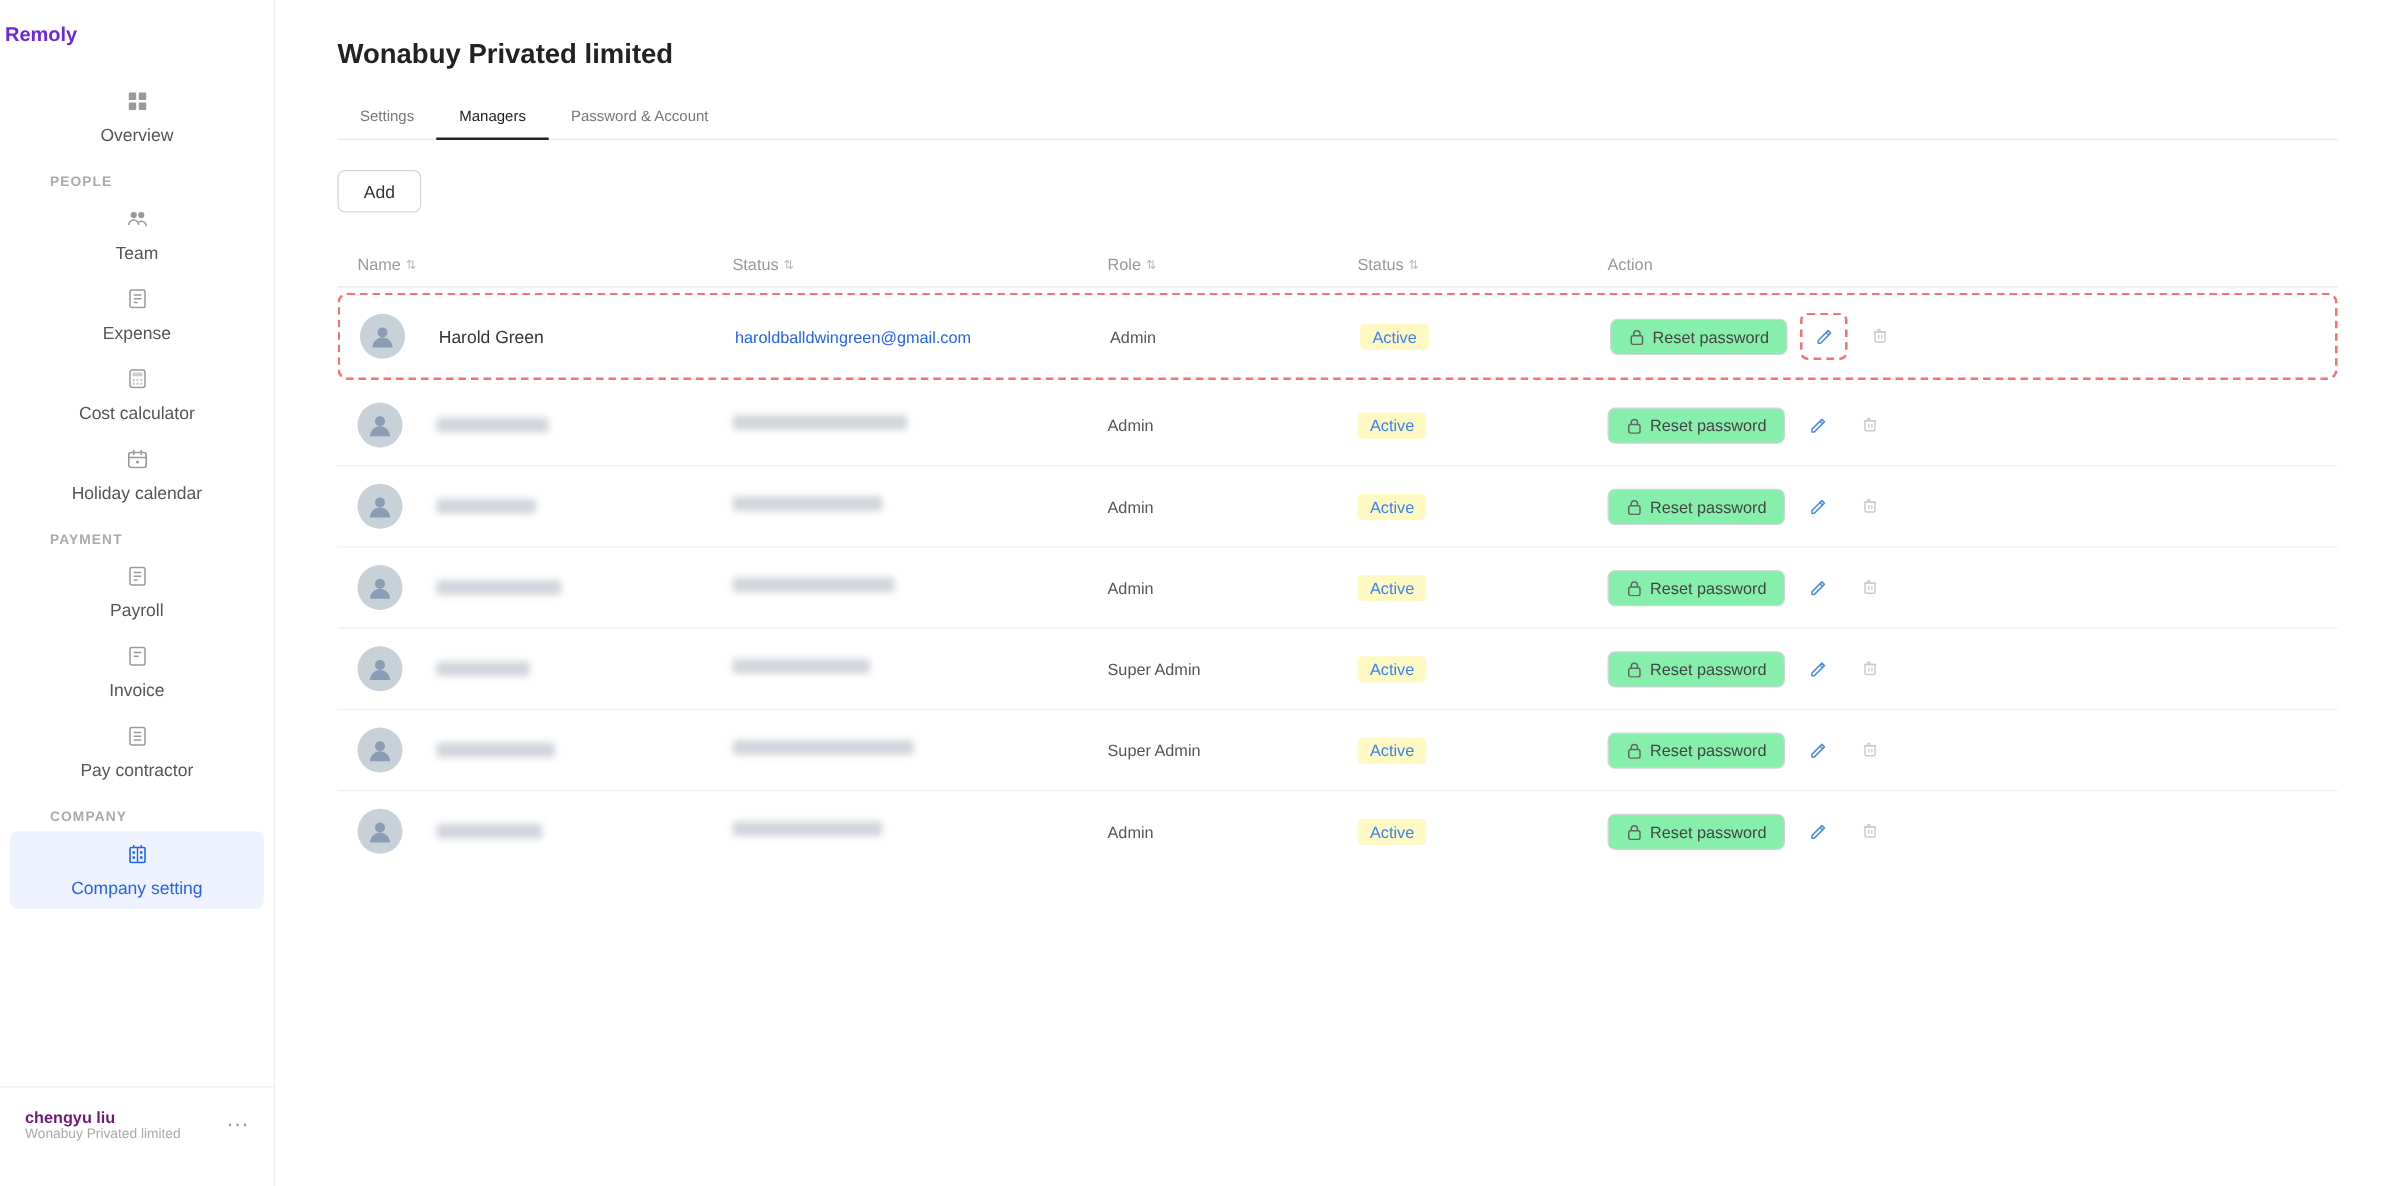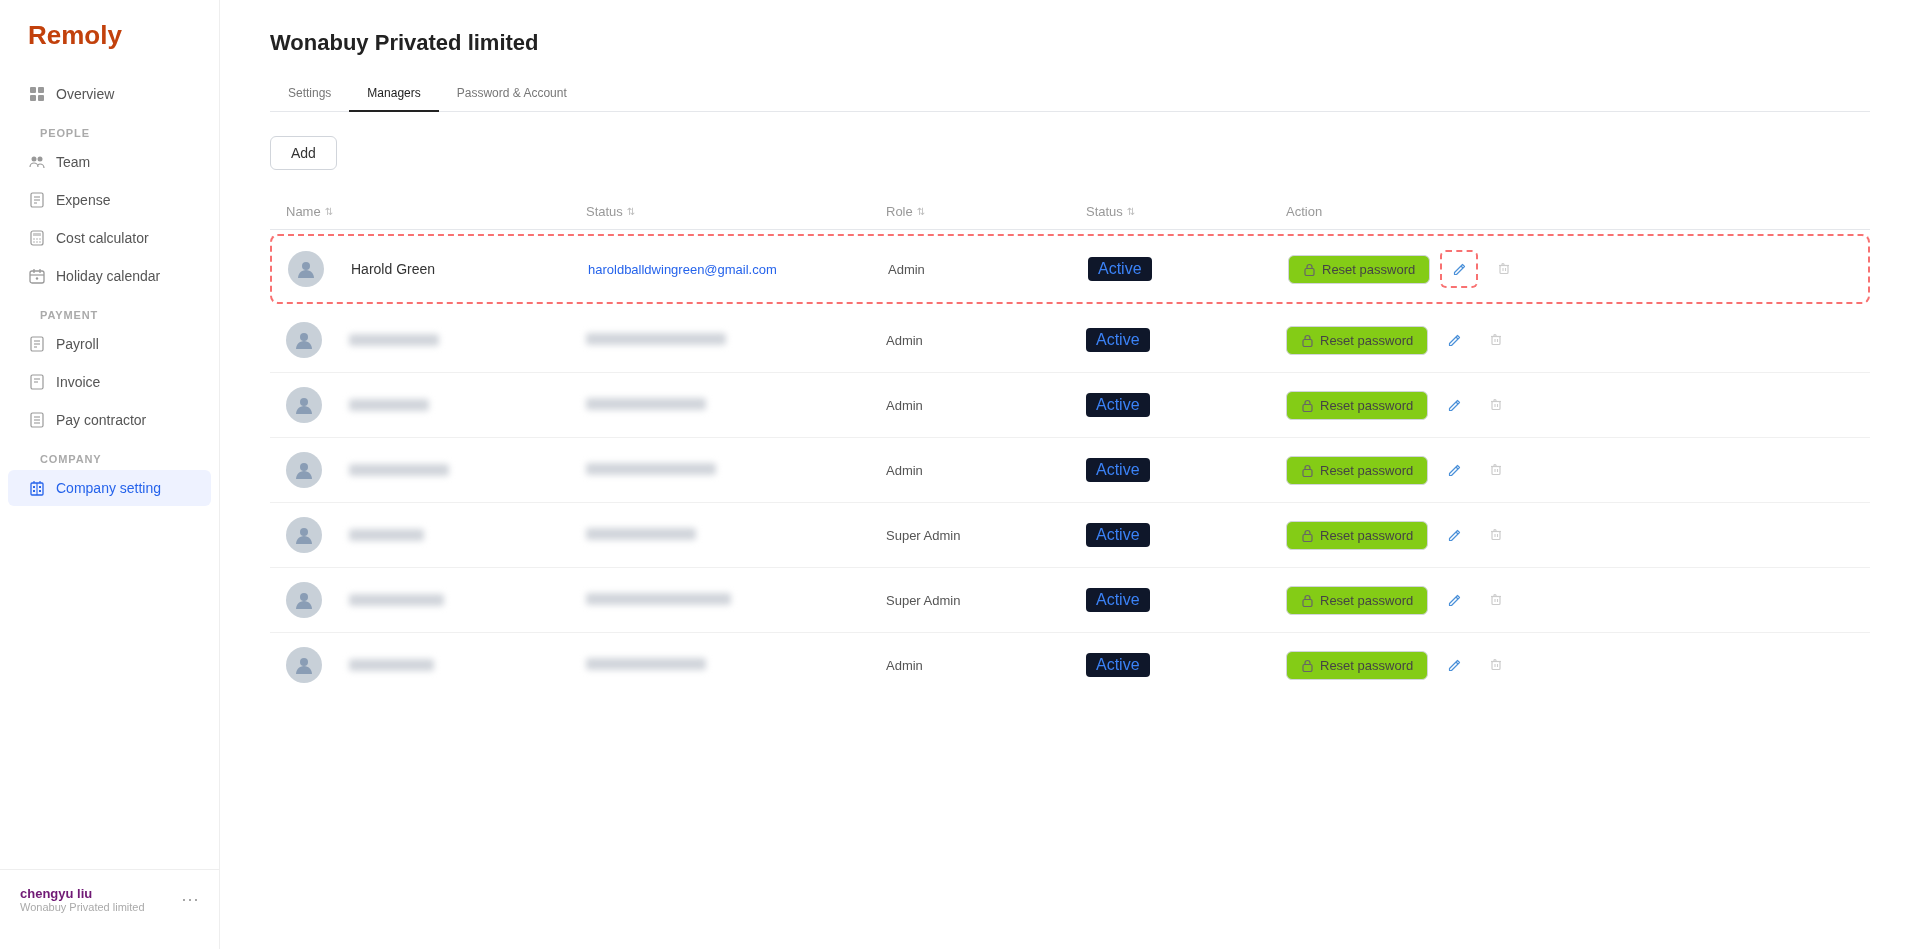--- a/index.html
+++ b/index.html
@@ -10,35 +10,36 @@
       width: 220px;
       min-width: 220px;
       background: #fff;
       border-right: 1px solid #eee;
       display: flex;
       flex-direction: column;
       padding: 20px 0;
       height: 100vh;
     }
     .sidebar-logo {
-      padding: 0 20px 24px 28px;
-      font-size: 26px;
+      padding: 0 20px 24px 4px;
+      font-size: 16px;
       font-weight: 700;
-      color: #c2410c;
+      color: #6d28d9;
     }
     .sidebar-item {
       display: flex;
       align-items: center;
       gap: 10px;
       padding: 9px 20px;
       cursor: pointer;
       color: #555;
       font-size: 14px;
       border-radius: 6px;
       margin: 1px 8px;
+      flex-direction: column;
     }
     .sidebar-item.active { background: #eef2ff; color: #2563eb; }
     .sidebar-item .icon { width: 18px; height: 18px; display: flex; align-items: center; justify-content: center; color: inherit; }
     .sidebar-section-label {
       font-size: 11px;
       font-weight: 600;
       color: #aaa;
       letter-spacing: 0.08em;
       padding: 14px 20px 4px 20px;
       text-transform: uppercase;
@@ -159,40 +160,40 @@
       border-radius: 3px;
       height: 12px;
       filter: blur(3px);
     }
     .email-cell { font-size: 13px; color: #2563eb; }
     .role-cell { font-size: 13px; color: #555; }
     .status-cell {}
     .status-badge {
       display: inline-block;
       padding: 3px 10px;
-      background: #0f172a;
+      background: #fef9c3;
       color: #3b82f6;
       border-radius: 4px;
-      font-size: 16px;
+      font-size: 13px;
     }
     .action-cell {
       display: flex;
       align-items: center;
       gap: 10px;
     }
     .reset-pwd-btn {
       display: inline-flex;
       align-items: center;
       gap: 6px;
       padding: 6px 14px;
       border: 1px solid #d1d5db;
       border-radius: 6px;
       font-size: 13px;
       color: #444;
-      background: #84cc16;
+      background: #86efac;
       cursor: pointer;
       white-space: nowrap;
     }
     .action-icon-btn {
       width: 32px;
       height: 32px;
       border: none;
       background: transparent;
       cursor: pointer;
       display: flex;

